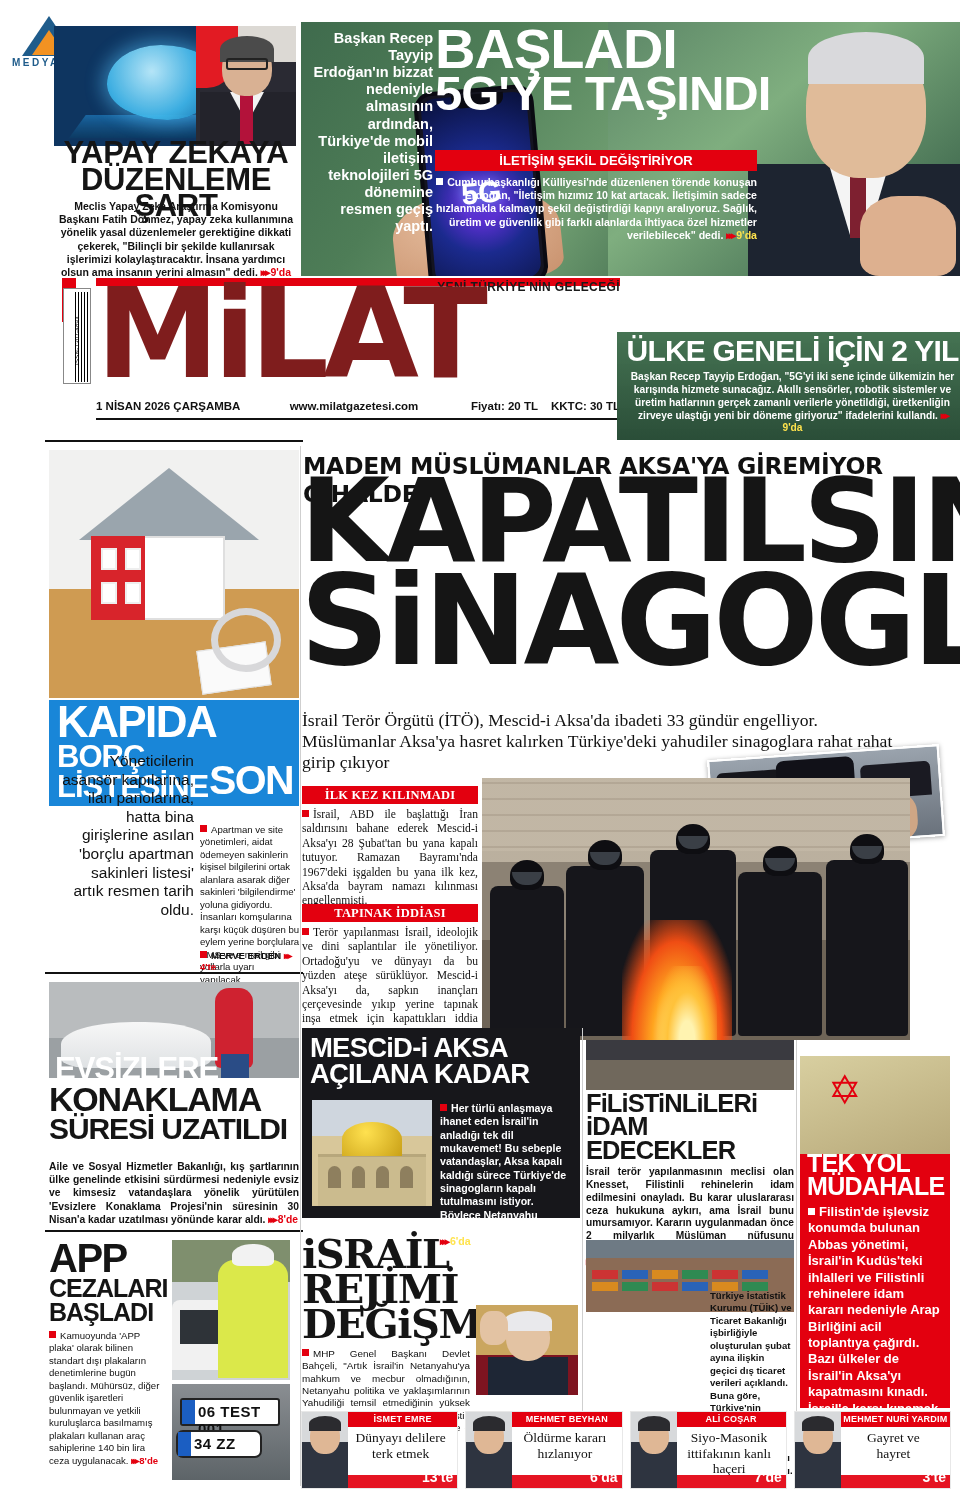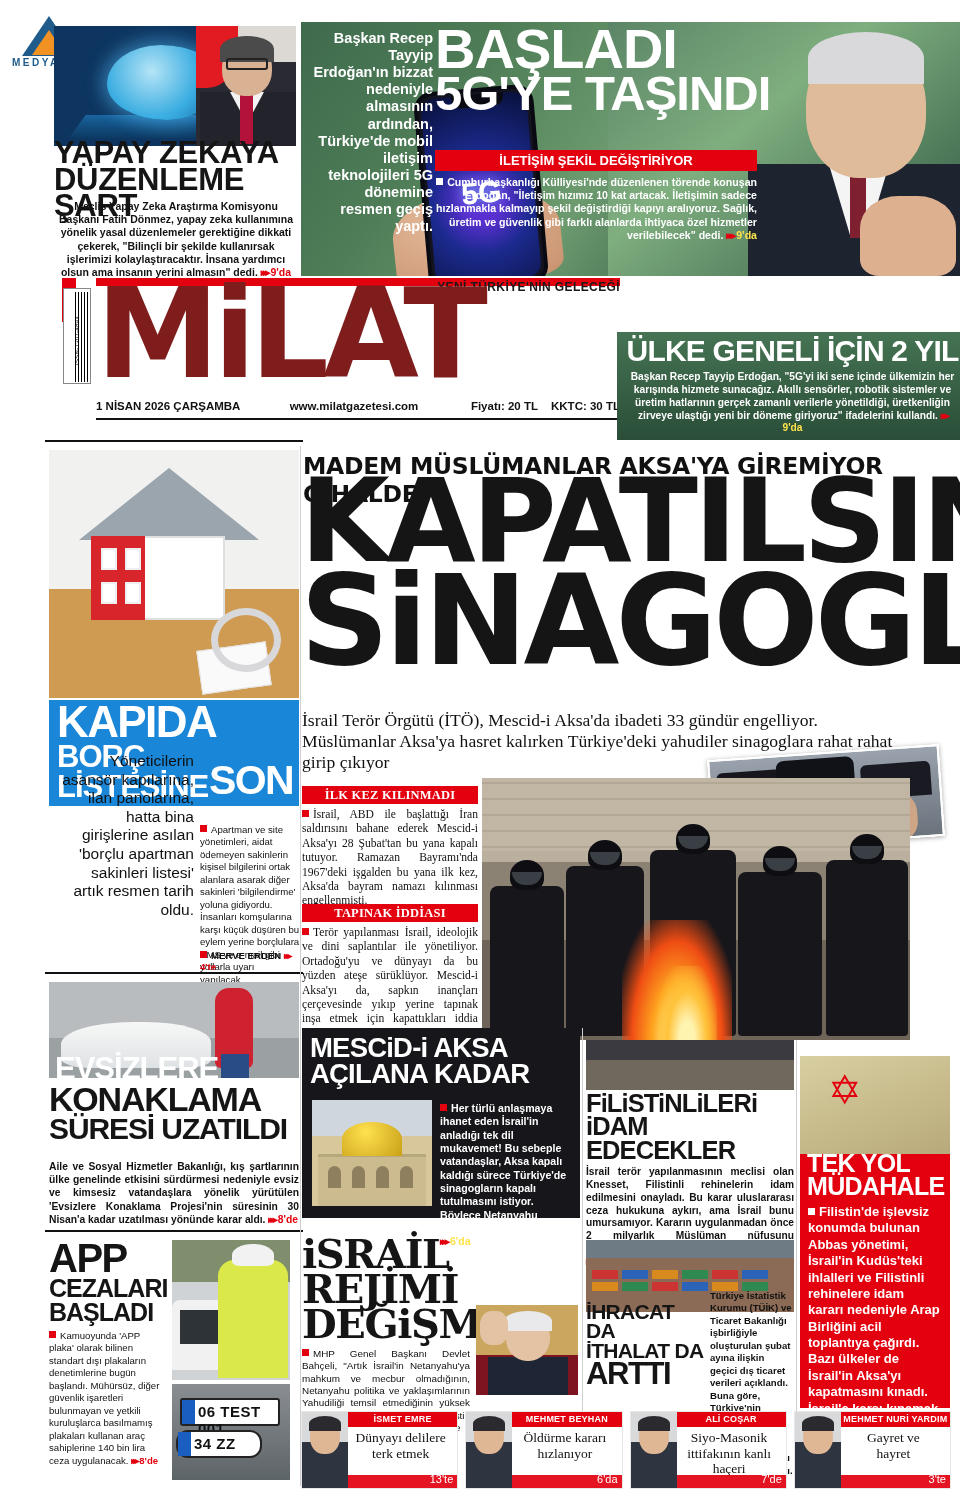--- a/index.html
+++ b/index.html
@@ -6,21 +6,21 @@
   html, body {
     width: 960px; height: 1500px;
     background: #ffffff;
     font-family: "Liberation Sans", sans-serif;
     overflow: hidden;
   }
   .page { position: relative; width: 960px; height: 1500px; background:#fff; }
 
   
   .abs { position: absolute; }
-  .blk { font-weight: 900; letter-spacing: -0.02em; line-height: .86; }
+  .blk { font-weight: 900; letter-spacing: -0.02em; line-height: .86; text-align: center; }
   .sq { display:inline-block; width:7px; height:7px; background:#e3000f; margin-right:4px; vertical-align: 1px;}
   .sqk { display:inline-block; width:7px; height:7px; background:#222; margin-right:4px; vertical-align: 1px;}
   .pg { color:#e3000f; font-weight:bold; white-space:nowrap; }
   .arr { color:#e3000f; letter-spacing:-3px; font-weight:900; }
 
   
   #topleft { left:0; top:0; width:296px; height:268px; }
   #medyaloji { left:6px; top:14px; width:86px; height:62px; }
   #ml-tri { position:absolute; left:16px; top:2px; width:0; height:0;
       border-left:27px solid transparent; border-right:27px solid transparent;
@@ -292,40 +292,40 @@
   #app-ph1 .cap { position:absolute; right:16px; top:4px; width:42px; height:22px; background:#f2f2f2;
       border-radius:50% 50% 20% 20%; }
   #app-ph1 .car { position:absolute; left:0px; top:60px; width:86px; height:70px; background:#f1f1f1;
       border-radius:8px 0 0 0; }
   #app-ph1 .win2 { position:absolute; left:8px; top:70px; width:60px; height:34px; background:#2e3338; }
   #app-ph2 { left:172px; top:1384px; width:118px; height:96px; overflow:hidden;
       background: linear-gradient(180deg,#8a8e92,#5d6468); }
   #app-ph2 .plate { position:absolute; left:8px; top:14px; width:100px; height:28px; background:#fff;
       border:2px solid #222; border-radius:3px; }
   #app-ph2 .plate2{ position:absolute; left:4px; top:46px; width:86px; height:28px; background:#fff;
-      border:2px solid #222; border-radius:12px; }
+      border:2px solid #222; border-radius:7px; }
   #app-ph2 .blu { position:absolute; left:0; top:0; width:13px; height:100%; background:#1b5ec2; }
   #app-ph2 .ptxt{ position:absolute; left:16px; top:3px; font-size:15px; font-weight:900; color:#111;
       letter-spacing:.5px; font-family:"Liberation Sans", sans-serif; }
 
   
   #cols { left:302px; top:1412px; width:648px; height:76px; display:flex; gap:9px; }
   .colcard { flex:1 1 0; position:relative; background:#fff; overflow:hidden;
       box-shadow:0 0 0 1px #e8e8e8; }
   .colcard .av { position:absolute; left:0; top:0; width:46px; height:76px; overflow:hidden;
       background: linear-gradient(180deg,#d7d9db 0 40%, #2e3440 40% 100%); }
   .colcard .av .fc { position:absolute; left:8px; top:8px; width:30px; height:34px; border-radius:46%;
       background:#dfb795; }
   .colcard .av .hr { position:absolute; left:7px; top:4px; width:32px; height:15px; border-radius:50% 50% 0 0;
       background:#2b2b2f; }
   .colcard .nm { position:absolute; left:46px; top:0; right:0; height:15px; background:#e3000f; color:#fff;
       font-size:9px; font-weight:900; text-align:center; line-height:15px; letter-spacing:.2px; }
   .colcard .ttl2 { position:absolute; left:46px; top:18px; right:4px; font-size:13.5px; line-height:1.16;
       text-align:center; color:#111; font-family:"Liberation Serif", serif; }
-  .colcard .pgr { position:absolute; right:4px; bottom:3px; font-size:11px; font-weight:400; color:#e3000f; }
+  .colcard .pgr { position:absolute; right:4px; bottom:3px; font-size:14px; font-weight:700; color:#e3000f; }
   .colcard .strip { position:absolute; left:46px; right:0; bottom:0; height:13px; background:#e3000f; opacity:.92;}
 
   
   .vrule { background:#cfcfcf; width:1px; }
   #vr1 { left:300px; top:446px; height:1040px; }
   #vr2 { left:582px; top:1028px; height:384px; }
   #vr3 { left:796px; top:1040px; height:372px; }
 </style>
 </head>
 <body>
@@ -555,25 +555,20 @@
       <div class="c" style="left:96px; top:30px; background:#2f8a52;"></div>
       <div class="c" style="left:126px;top:30px; background:#c33;"></div>
       <div class="c" style="left:156px;top:30px; background:#2a63b8;"></div>
       <div class="c" style="left:6px;  top:42px; background:#d98a1f;"></div>
       <div class="c" style="left:36px; top:42px; background:#2f8a52;"></div>
       <div class="c" style="left:66px; top:42px; background:#c33;"></div>
       <div class="c" style="left:96px; top:42px; background:#2a63b8;"></div>
       <div class="c" style="left:126px;top:42px; background:#d98a1f;"></div>
       <div class="c" style="left:156px;top:42px; background:#2f8a52;"></div>
     </div>
-    <div class="t">
-      <div>İHRACAT DA</div>
-      <div>İTHALAT DA</div>
-      <div class="big">ARTTI</div>
-    </div>
     <div class="bd">
       <span>Türkiye İstatistik Kurumu (TÜİK) ve Ticaret Bakanlığı işbirliğiyle oluşturulan şubat ayına ilişkin geçici dış ticaret verileri açıklandı. Buna göre, Türkiye'nin ihracatı şubatta geçen yılın aynı ayına kıyasla yüzde 1,5; ithalatı ise yüzde 5,5 arttı.</span>
       <span class="arr">▸▸▸</span>
       <span class="pg">4'te</span>
     </div>
   </div>
 
   <div class="abs" id="lsep1"></div>
   <div class="abs" id="house">
     <div class="roof"></div>

